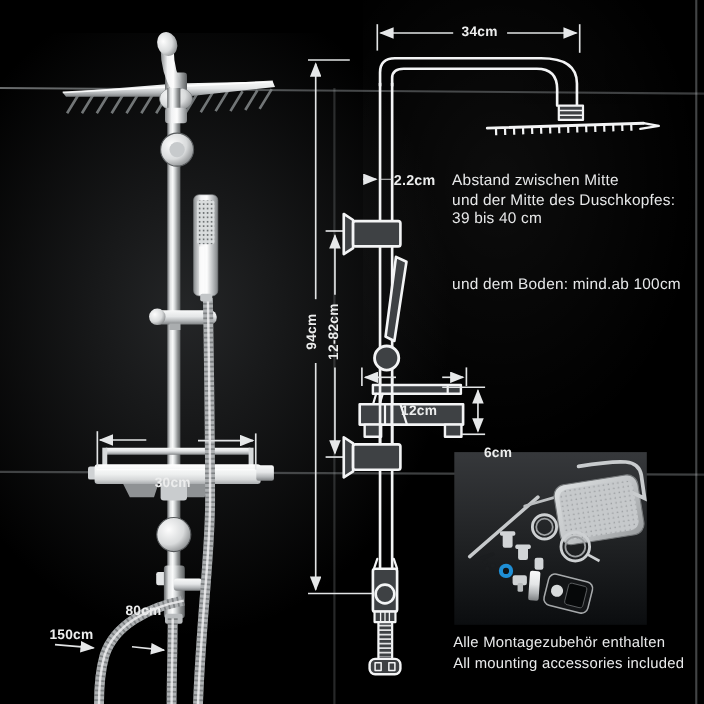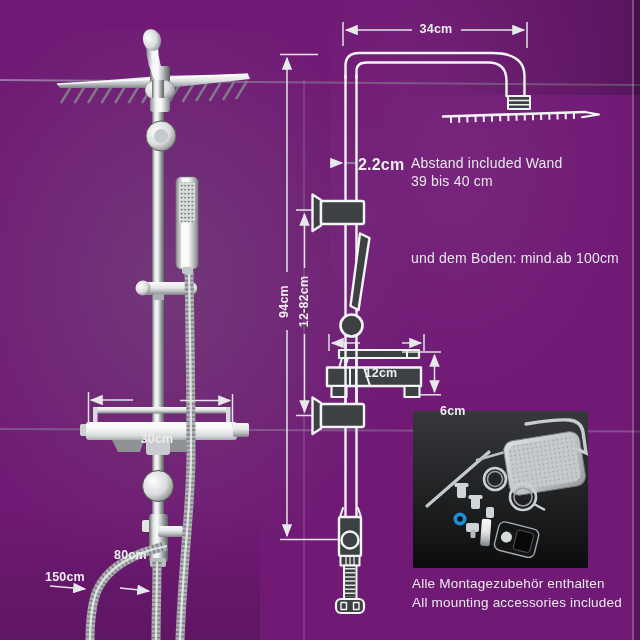--- a/index.html
+++ b/index.html
@@ -1,17 +1,17 @@
 <!DOCTYPE html>
 <html><head>
 <meta charset="utf-8">
 <style>
   html,body{margin:0;padding:0;background:#222;}
   .stage{position:relative;width:640px;height:640px;overflow:hidden;
-         background:#701a75;font-family:"Liberation Sans",sans-serif;}
+         background:#000000;font-family:"Liberation Sans",sans-serif;}
   .layer{position:absolute;inset:0;pointer-events:none;}
   
   .glow-left{position:absolute;left:-60px;top:30px;width:480px;height:560px;
     background:radial-gradient(ellipse at 48% 45%, rgba(120,125,130,.30), rgba(120,125,130,0) 68%);}
   .glow-right{position:absolute;left:330px;top:0px;width:310px;height:420px;
     background:radial-gradient(ellipse at 40% 40%, rgba(255,255,255,.05), rgba(255,255,255,0) 70%);}
   .shade-tr{position:absolute;right:0;top:0;width:240px;height:95px;
     background:linear-gradient(to left, rgba(0,0,0,.20), rgba(0,0,0,0));}
   .shade-bl{position:absolute;left:0;bottom:0;width:260px;height:140px;
     background:linear-gradient(to top, rgba(0,0,0,.16), rgba(0,0,0,0));}
@@ -333,31 +333,32 @@
       <rect x="481" y="519" width="9.5" height="27" rx="2" fill="url(#gBarV)" transform="rotate(4 486 532)"></rect>
       <g transform="rotate(14 516 540)">
         <rect x="496" y="525" width="41" height="29" rx="6" fill="#131517" stroke="#a6a9ab" stroke-width="1.4"></rect>
         <circle cx="506" cy="539.5" r="5.5" fill="#d8dbdc"></circle>
         <rect x="515" y="529.5" width="17" height="20" rx="3" fill="#060809" stroke="#5f6264" stroke-width=".8"></rect>
       </g>
     </g>
   </svg>
 
   <div class="lbl center" style="left:413px;top:22px;width:46px;">34cm</div>
-  <div class="lbl" style="left:358px;top:156px;font-size:16px;">2.2cm</div>
+  <div class="lbl" style="left:358px;top:156px;font-size:13px;">2.2cm</div>
   <div class="lbl rot" style="left:264px;top:294px;width:40px;height:15px;">94cm</div>
   <div class="lbl rot" style="left:275px;top:294px;width:58px;height:15px;">12-82cm</div>
   <div class="lbl center" style="left:361px;top:330px;width:40px;margin-top:36px;">12cm</div>
   <div class="lbl" style="left:440px;top:365px;margin-top:39px;">6cm</div>
   <div class="lbl center" style="left:135px;top:388px;width:44px;margin-top:44px;">30cm</div>
   <div class="lbl" style="left:45px;top:570px;">150cm</div>
   <div class="lbl" style="left:114px;top:548px;">80cm</div>
 
   <div class="note" style="left:411px;top:155px;">
-    <div>Abstand included Wand</div>
+    <div>Abstand zwischen Mitte</div>
+    <div>und der Mitte des Duschkopfes:</div>
     <div>39 bis 40 cm</div>
   </div>
   <div class="note" style="left:411px;top:250px;">
     <div>und dem Boden: mind.ab 100cm</div>
   </div>
 
   <div class="caption" style="left:412px;top:595px;">All mounting accessories included</div>
   <div class="caption" style="left:412px;top:576px;">Alle Montagezubehör enthalten</div>
 
 </div>

